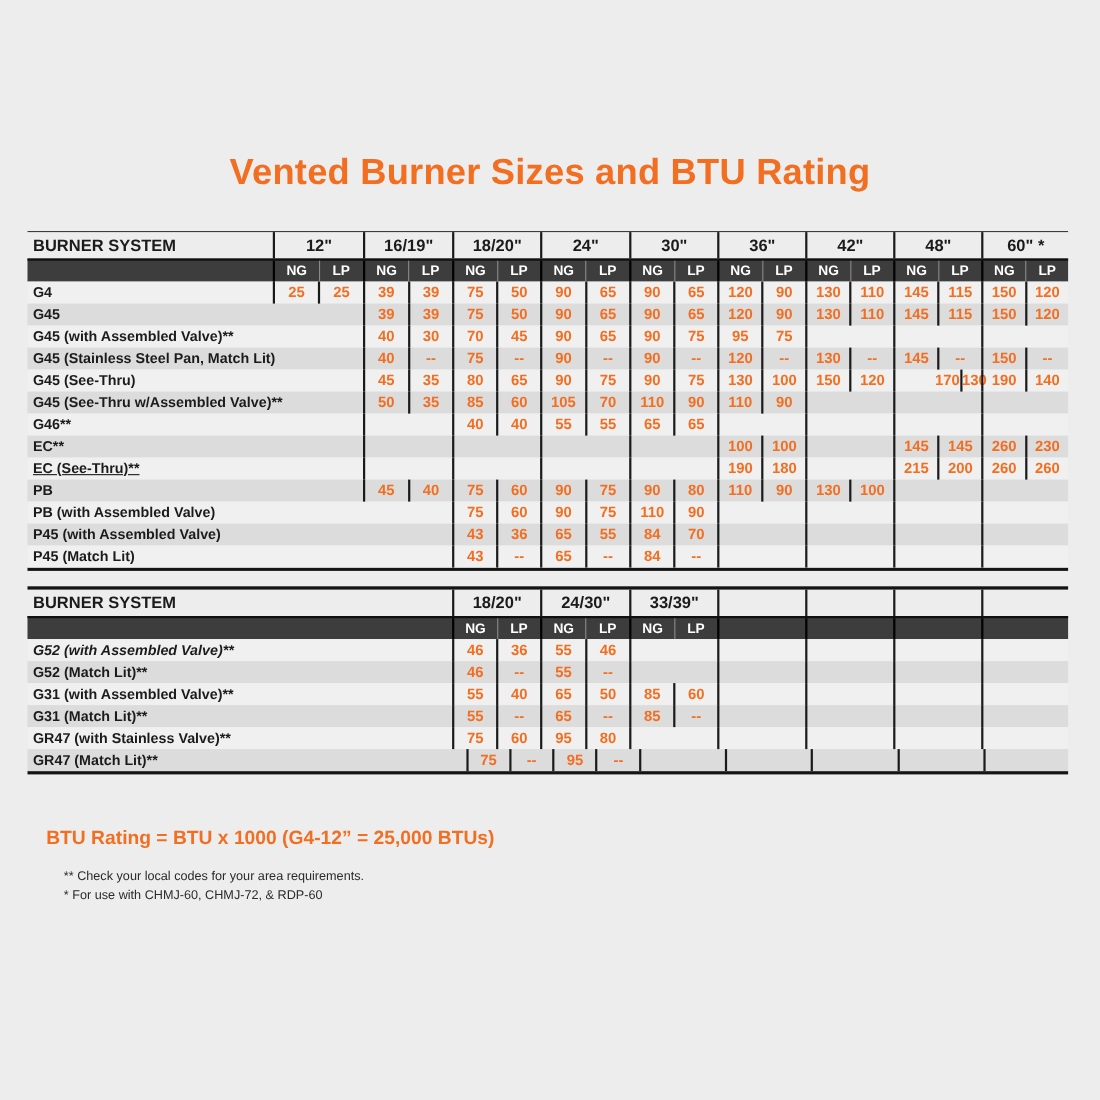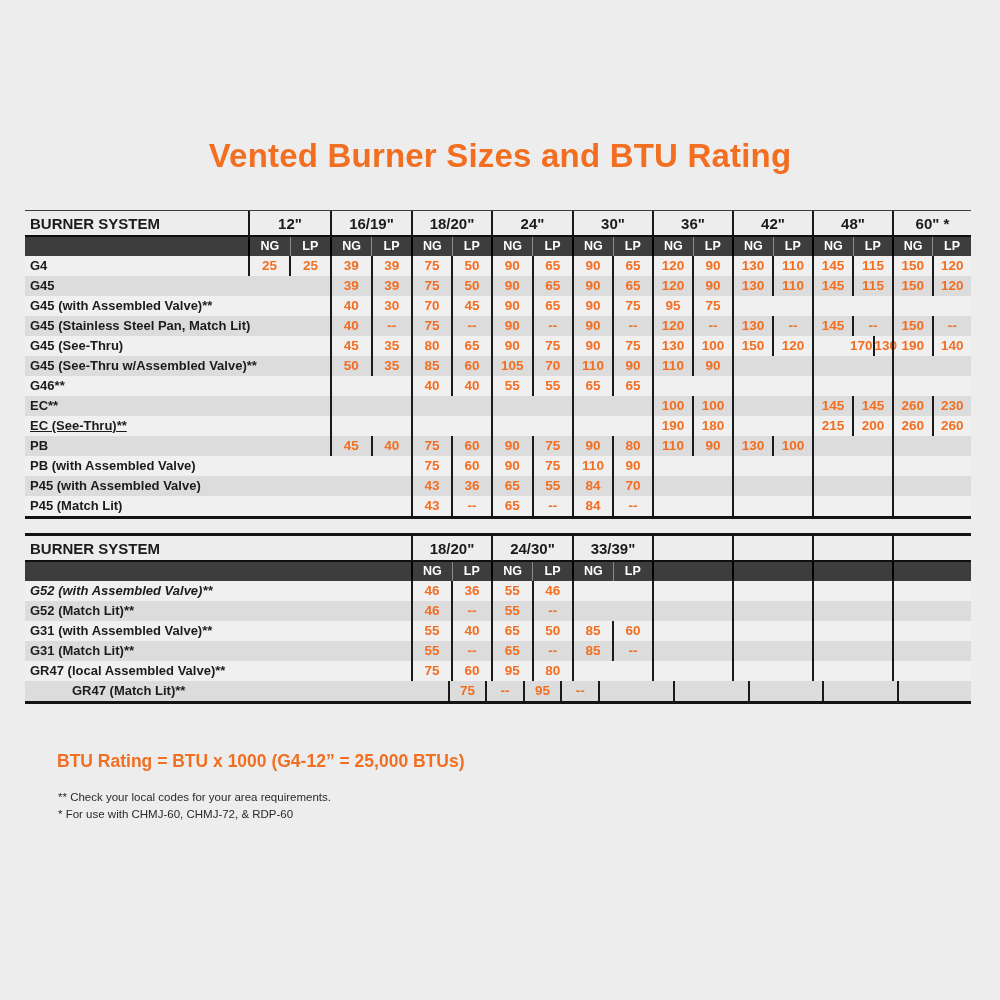--- a/index.html
+++ b/index.html
@@ -43,21 +43,21 @@
   .trow.light{background:var(--stripe-light);}
   .trow.dark{background:var(--stripe-dark);}
   .td-name{font-weight:700;font-size:13px;color:var(--ink);line-height:20px;
            padding-left:5px;white-space:nowrap;box-sizing:border-box;overflow:visible;}
   .td-pair{display:flex;box-sizing:border-box;}
   .td-pair.gline{border-left:2px solid var(--line);}
   .td-val{flex:1;text-align:center;font-weight:700;font-size:13.5px;color:var(--accent);
           line-height:20px;box-sizing:border-box;}
   .td-val.sep{border-left:2px solid var(--line);}
 
-  .btu-note{position:absolute;left:57px;top:751px;color:var(--accent);
+  .btu-note{position:absolute;left:42px;top:751px;color:var(--accent);
             font-weight:700;font-size:17.5px;}
   .footnote{position:absolute;left:58px;font-size:11.5px;color:#2a2a2a;}
   .fn1{top:791px;}
   .fn2{top:808px;}
 </style>
 </head>
 <body>
 
 <div class="page">
   <div class="title">Vented Burner Sizes and BTU Rating</div>
@@ -786,21 +786,21 @@
           <div class="td-pair gline" style="width: 80px;">
             <div class="td-val"></div>
             <div class="td-val"></div>
           </div>
           <div class="td-pair gline" style="width: 79px;">
             <div class="td-val"></div>
             <div class="td-val"></div>
           </div>
         </div>
         <div class="trow light">
-          <div class="td-name" style="width: 386px;">GR47 (local Assembled Valve)**</div>
+          <div class="td-name" style="width: 386px;">GR47 (with Stainless Valve)**</div>
           <div class="td-pair gline" style="width: 80px;">
             <div class="td-val">75</div>
             <div class="td-val sep">60</div>
           </div>
           <div class="td-pair gline" style="width: 81px;">
             <div class="td-val">95</div>
             <div class="td-val sep">80</div>
           </div>
           <div class="td-pair gline" style="width: 80px;">
             <div class="td-val"></div>
@@ -817,21 +817,21 @@
           <div class="td-pair gline" style="width: 80px;">
             <div class="td-val"></div>
             <div class="td-val"></div>
           </div>
           <div class="td-pair gline" style="width: 79px;">
             <div class="td-val"></div>
             <div class="td-val"></div>
           </div>
         </div>
         <div class="trow dark">
-          <div class="td-name" style="width: 408px; margin-left: 42px;">GR47 (Match Lit)**</div>
+          <div class="td-name" style="width: 408px;">GR47 (Match Lit)**</div>
           <div class="td-pair gline" style="width: 80px;">
             <div class="td-val">75</div>
             <div class="td-val sep">--</div>
           </div>
           <div class="td-pair gline" style="width: 81px;">
             <div class="td-val">95</div>
             <div class="td-val sep">--</div>
           </div>
           <div class="td-pair gline" style="width: 80px;">
             <div class="td-val"></div>

